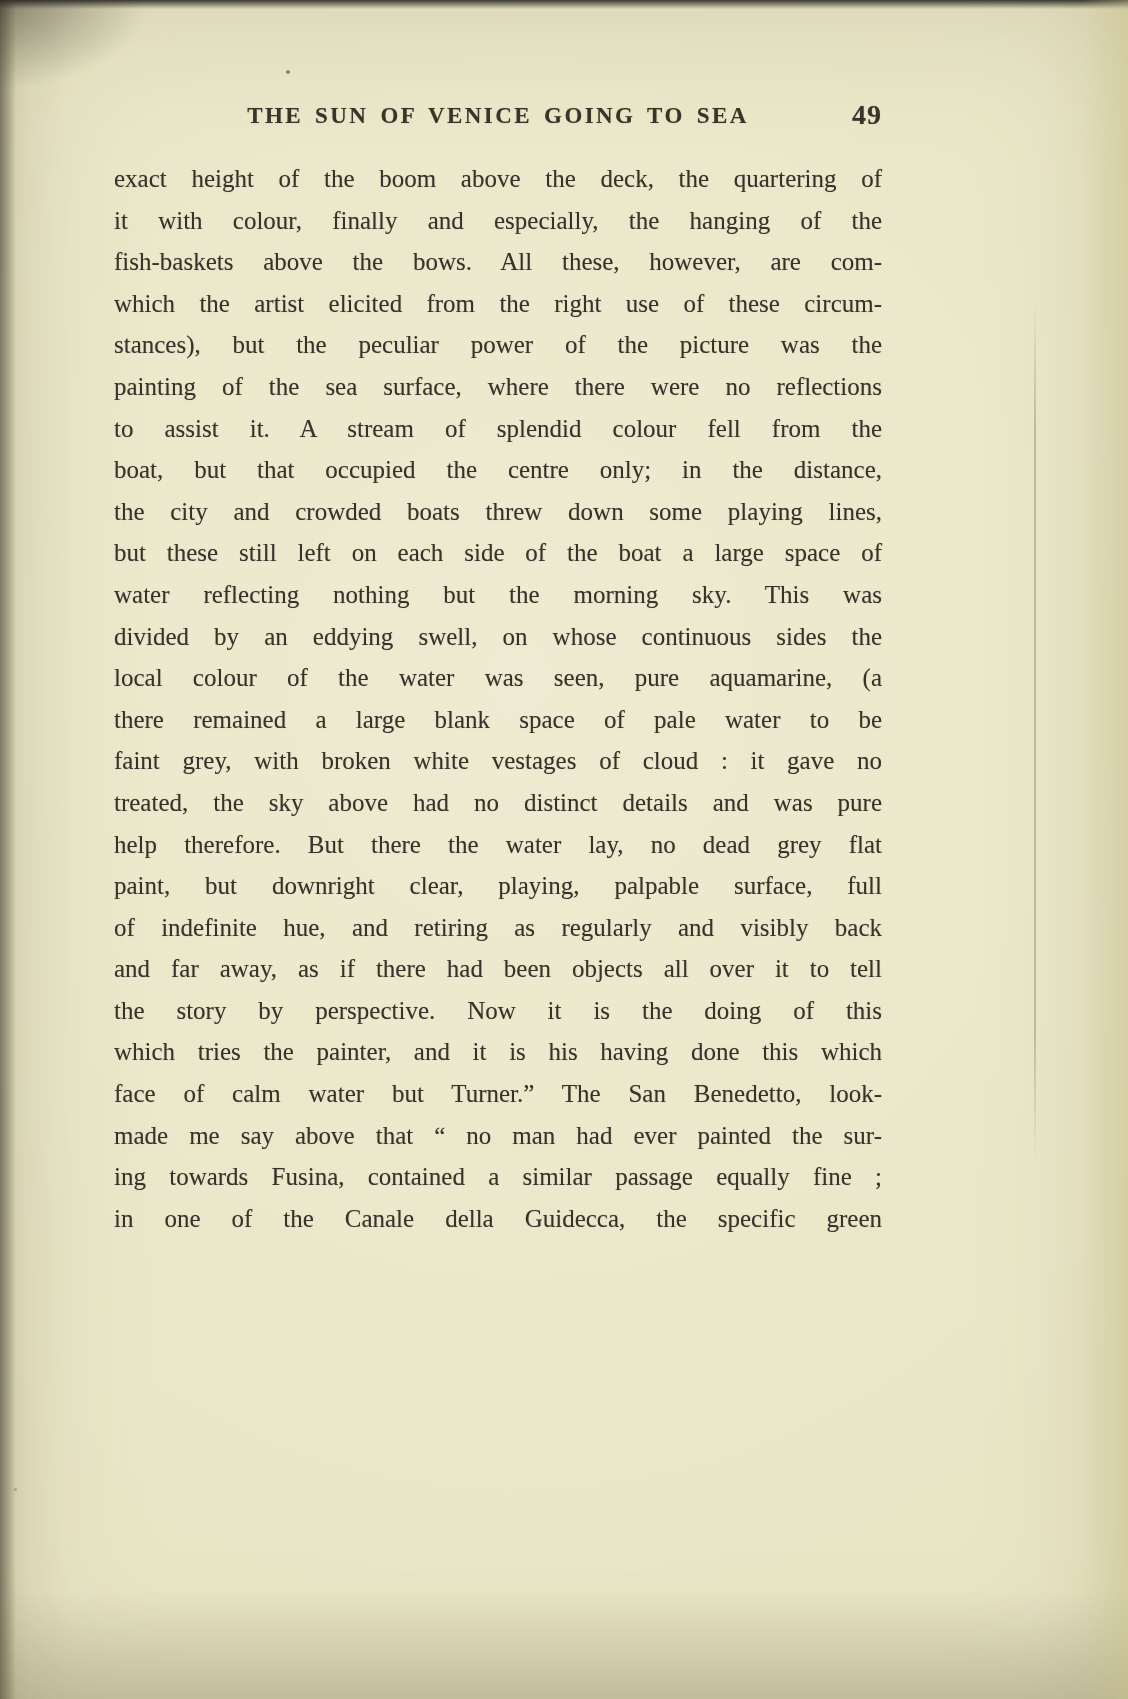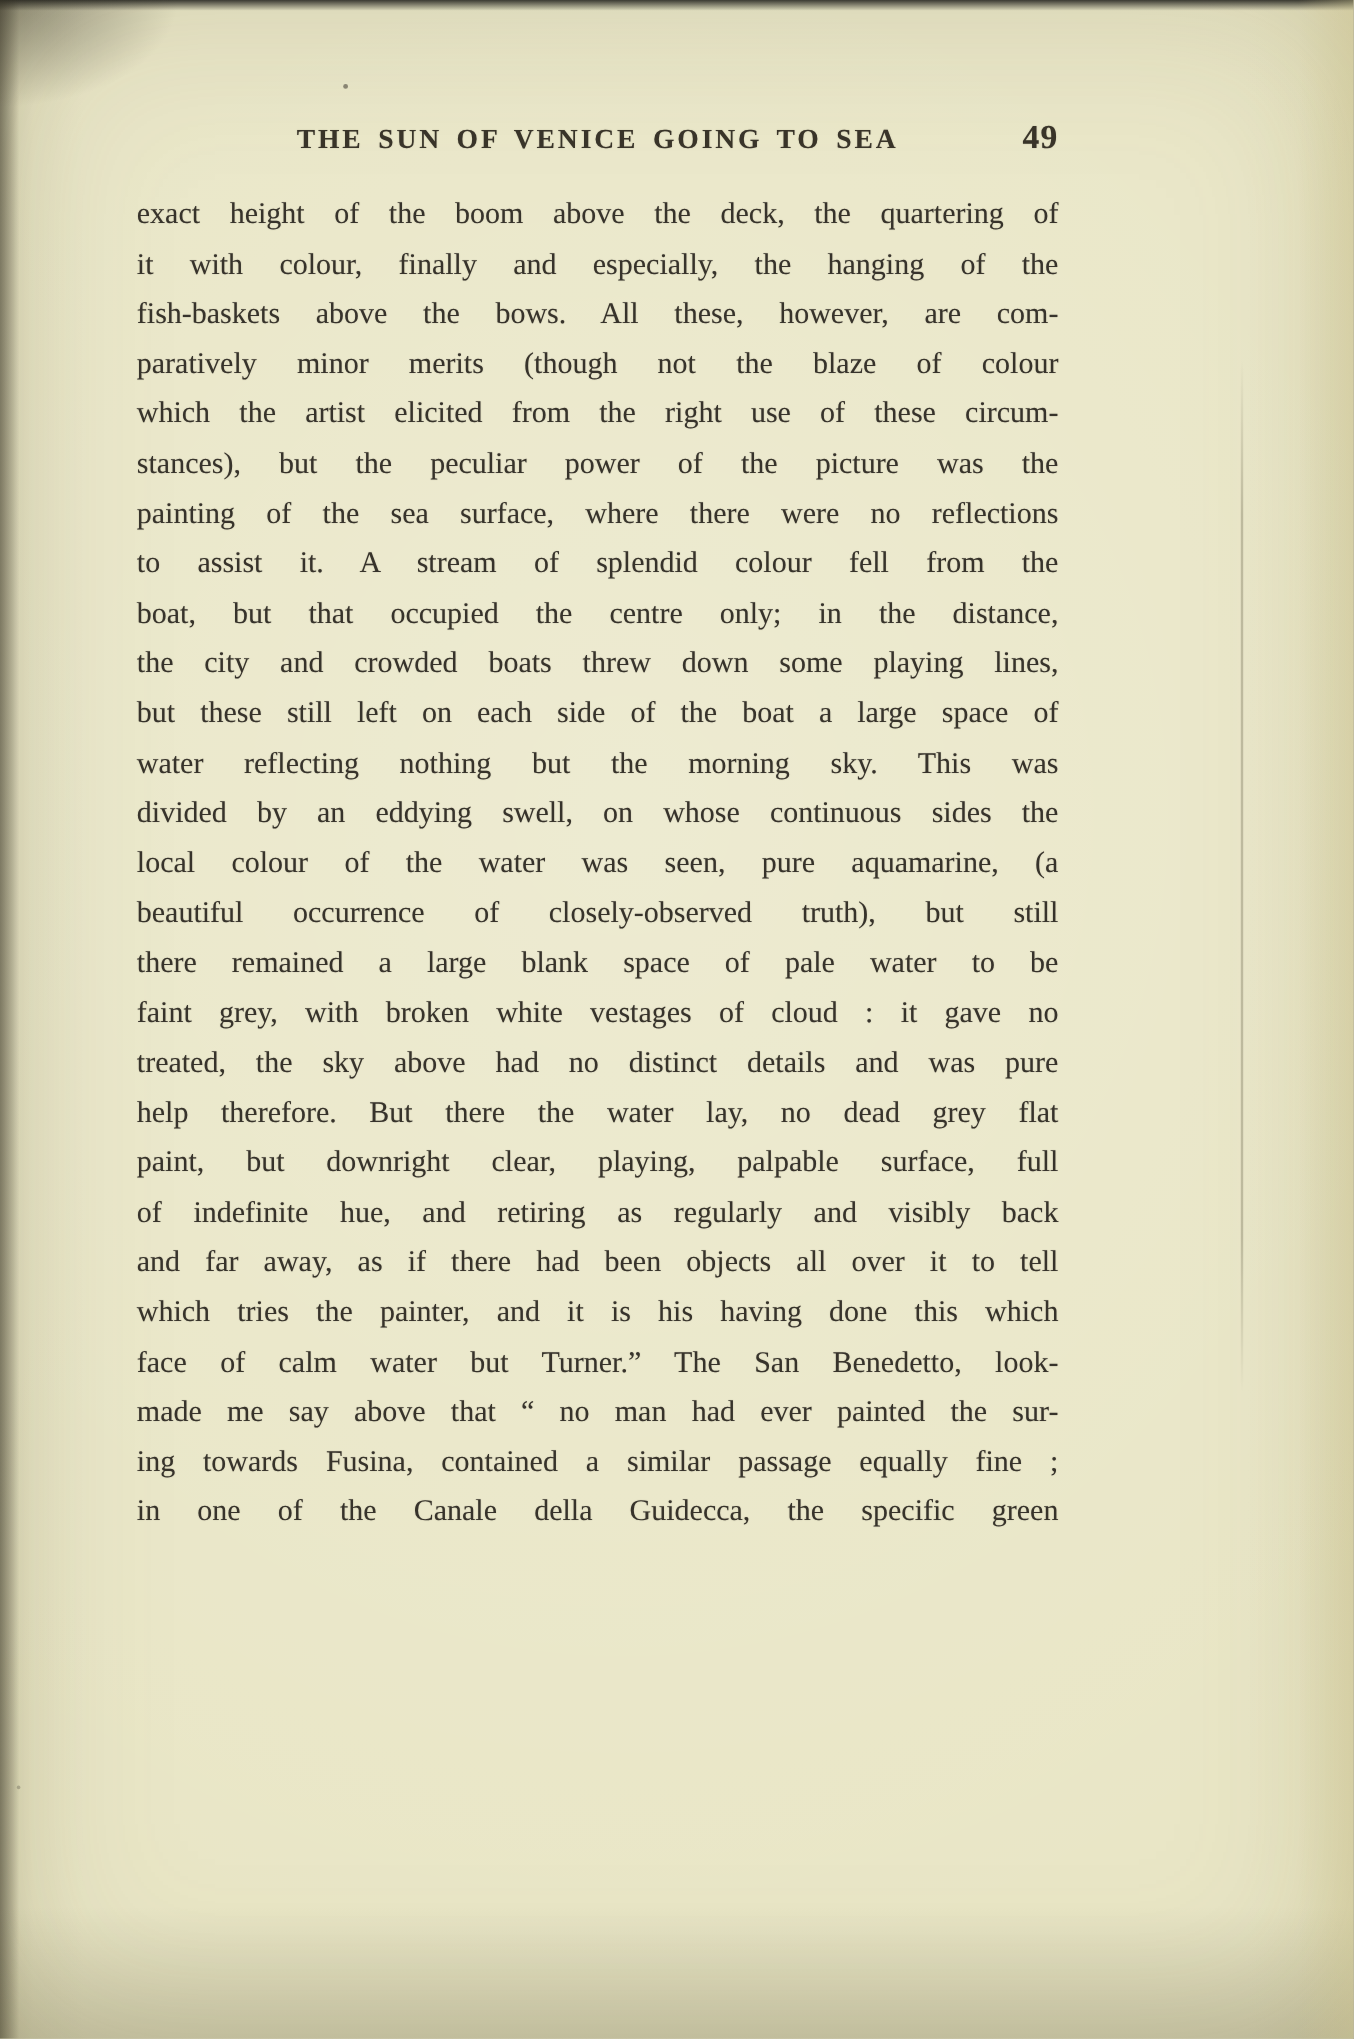--- a/index.html
+++ b/index.html
@@ -106,39 +106,38 @@
 
   <div class="page-header">
     <span class="running-title">THE SUN OF VENICE GOING TO SEA</span>
     <span class="page-number">49</span>
   </div>
 
   <div class="body-text">
       <div class="text-line">exact height of the boom above the deck, the quartering of</div>
       <div class="text-line">it with colour, finally and especially, the hanging of the</div>
       <div class="text-line">fish-baskets above the bows.  All these, however, are com-</div>
-      <div class="text-line">paratively minor merits (though not the blaze of colour</div>
       <div class="text-line">which the artist elicited from the right use of these circum-</div>
       <div class="text-line">stances), but the peculiar power of the picture was the</div>
       <div class="text-line">painting of the sea surface, where there were no reflections</div>
       <div class="text-line">to assist it.  A stream of splendid colour fell from the</div>
       <div class="text-line">boat, but that occupied the centre only; in the distance,</div>
       <div class="text-line">the city and crowded boats threw down some playing lines,</div>
       <div class="text-line">but these still left on each side of the boat a large space of</div>
       <div class="text-line">water reflecting nothing but the morning sky.  This was</div>
       <div class="text-line">divided by an eddying swell, on whose continuous sides the</div>
       <div class="text-line">local colour of the water was seen, pure aquamarine, (a</div>
-      <div class="text-line">beautiful occurrence of closely-observed truth), but still</div>
       <div class="text-line">there remained a large blank space of pale water to be</div>
       <div class="text-line">faint grey, with broken white vestages of cloud : it gave no</div>
       <div class="text-line">treated, the sky above had no distinct details and was pure</div>
       <div class="text-line">help therefore.  But there the water lay, no dead grey flat</div>
       <div class="text-line">paint, but downright clear, playing, palpable surface, full</div>
       <div class="text-line">of indefinite hue, and retiring as regularly and visibly back</div>
       <div class="text-line">and far away, as if there had been objects all over it to tell</div>
+      <div class="text-line">the story by perspective.  Now it is the doing of this</div>
       <div class="text-line">which tries the painter, and it is his having done this which</div>
       <div class="text-line">face of calm water but Turner.”  The San Benedetto, look-</div>
       <div class="text-line">made me say above that “ no man had ever painted the sur-</div>
       <div class="text-line">ing towards Fusina, contained a similar passage equally fine ;</div>
       <div class="text-line">in one of the Canale della Guidecca, the specific green</div>
     </div>
 
   <div class="edge-top"></div>
   <div class="edge-left"></div>
   <div class="corner-tl"></div>

